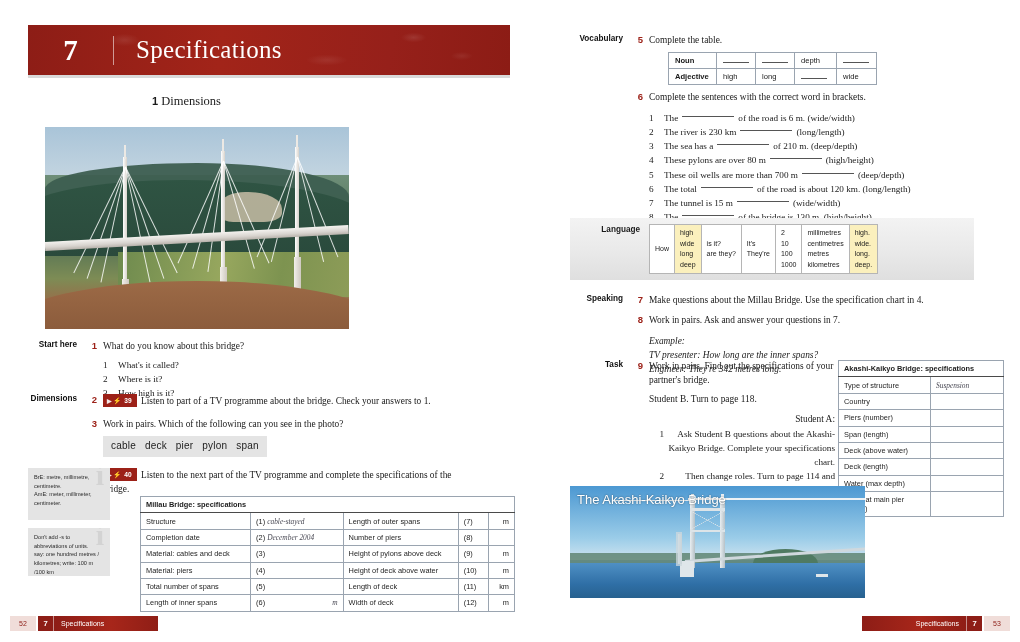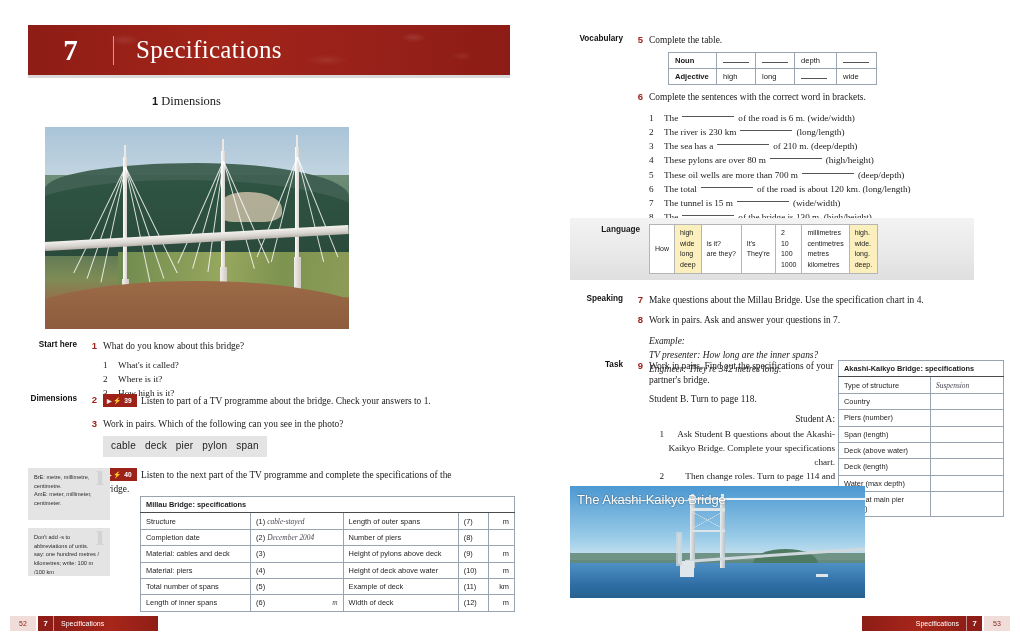--- a/index.html
+++ b/index.html
@@ -378,21 +378,21 @@
     <tr>
       <td>Material: piers</td>
       <td><span>(4)</span> <span class="hand"></span></td>
       <td>Height of deck above water</td>
       <td>(10)</td>
       <td class="unit">m</td>
     </tr>
     <tr>
       <td>Total number of spans</td>
       <td><span>(5)</span> <span class="hand"></span></td>
-      <td>Example of deck</td>
+      <td>Length of deck</td>
       <td>(11)</td>
       <td class="unit">km</td>
     </tr>
     <tr>
       <td>Length of inner spans</td>
       <td><span>(6)</span><span class="hand" style="float:right;">m</span></td>
       <td>Width of deck</td>
       <td>(12)</td>
       <td class="unit">m</td>
     </tr>

